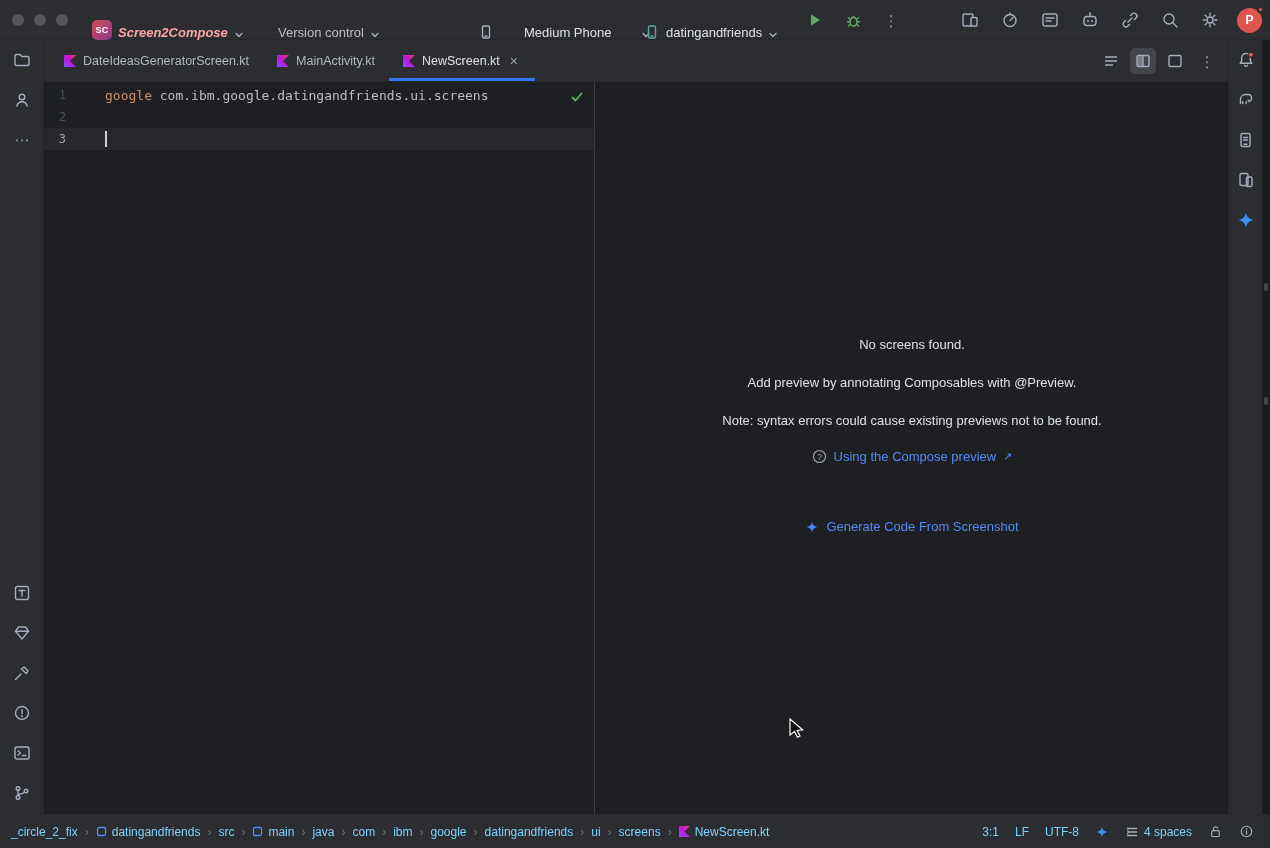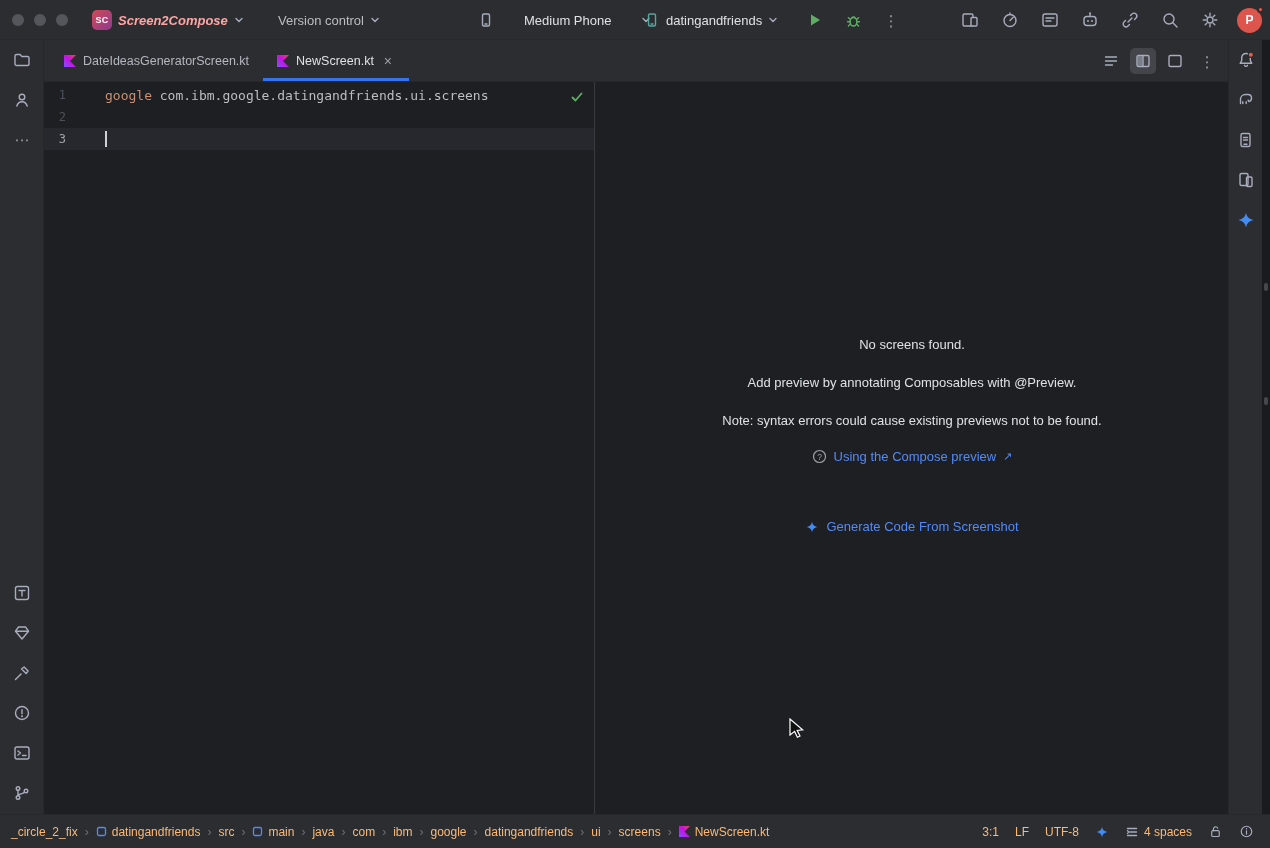--- a/index.html
+++ b/index.html
@@ -10,21 +10,21 @@
     -webkit-font-smoothing:antialiased;
   }
   svg { display:block; }
   .ic { stroke:#a8adbd; stroke-width:1.4; fill:none; stroke-linecap:round; stroke-linejoin:round; }
 
   
   .titlebar { position:absolute; left:0; top:0; width:1270px; height:40px;
     background:#2b2d30; border-bottom:1px solid #26282e; }
   .traffic { position:absolute; left:12px; top:14px; display:flex; gap:10px; }
   .tl { width:12px; height:12px; border-radius:50%; background:#55565c; display:block; }
-  .tb-widget { position:absolute; top:0; height:40px; display:flex; align-items:center; gap:6px;
+  .tb-widget { position:absolute; top:0; height:40px; display:flex; align-items:flex-end; gap:6px;
     font-size:13px; color:#bcbec4; cursor:default; padding:0 6px; border-radius:6px; }
   .app-badge { width:20px; height:20px; border-radius:5px;
     background:linear-gradient(135deg,#cf4a56,#8f3a8f); color:#fff; font-size:9px; font-weight:bold;
     display:flex; align-items:center; justify-content:center; letter-spacing:.2px; }
   .proj-name { color:#fca5a5; font-weight:600;font-style:italic; }
   .tb-actions { position:absolute; top:0; height:40px; display:flex; align-items:center; }
   .tb-btn { width:30px; height:30px; border-radius:6px; display:flex; align-items:center; justify-content:center; }
   .more-dots { color:#9da0a8; font-size:15px; line-height:1; }
   .tb-right { position:absolute; right:8px; top:0; height:40px; display:flex; align-items:center; gap:14px; }
   .tb-right .tb-btn { width:26px; }
@@ -77,21 +77,21 @@
 
   
   .preview { position:absolute; left:552px; right:0; top:0; bottom:0; background:#1e1f22; }
   .pline { position:absolute; left:0; right:0; text-align:center; font-size:13px; color:#dfe1e5; }
   .plink { color:#548af7; display:inline-flex; align-items:center; gap:7px; cursor:pointer; }
   .ext-arrow { font-size:11px; color:#548af7; }
 
   
   .statusbar { position:absolute; left:0; right:0; bottom:0; height:34px; background:#2b2d30;
     border-top:1px solid #26282e; display:flex; align-items:center; padding:0 16px 0 8px;
-    font-size:12px; color:#fdba74; }
+    font-size:12px; color:#7dd3fc; }
   .crumbs { display:flex; align-items:center; gap:2px; min-width:0; }
   .crumb { display:flex; align-items:center; gap:5px; padding:2px 3px; border-radius:4px; cursor:default; white-space:nowrap; }
   .crumb-sep { color:#6f737a; padding:0 2px; }
   .crumb-sep::before { content:"›"; }
   .sb-right { margin-left:auto; display:flex; align-items:center; gap:16px; }
   .sb-item { display:flex; align-items:center; gap:5px; cursor:default; }
 
   
   .mouse-cursor { position:absolute; left:787px; top:718px; }
 </style>
@@ -324,20 +324,33 @@
                 <defs>
                   <linearGradient id="kg1" x1="12" y1="0" x2="0" y2="12" gradientUnits="userSpaceOnUse">
                     <stop offset="0" stop-color="#e44857"></stop>
                     <stop offset=".47" stop-color="#c711e1"></stop>
                     <stop offset="1" stop-color="#7f52ff"></stop>
                   </linearGradient>
                 </defs>
                 <polygon points="0,0 12,0 6,6 12,12 0,12" fill="url(#kg1)"></polygon>
               </svg>
             <span>DateIdeasGeneratorScreen.kt</span>
+          </div>
+          <div class="tab">
+            <svg width="12" height="12" viewBox="0 0 12 12">
+                <defs>
+                  <linearGradient id="kg2" x1="12" y1="0" x2="0" y2="12" gradientUnits="userSpaceOnUse">
+                    <stop offset="0" stop-color="#e44857"></stop>
+                    <stop offset=".47" stop-color="#c711e1"></stop>
+                    <stop offset="1" stop-color="#7f52ff"></stop>
+                  </linearGradient>
+                </defs>
+                <polygon points="0,0 12,0 6,6 12,12 0,12" fill="url(#kg2)"></polygon>
+              </svg>
+            <span>MainActivity.kt</span>
           </div>
           <div class="tab active">
             <svg width="12" height="12" viewBox="0 0 12 12">
                 <defs>
                   <linearGradient id="kg3" x1="12" y1="0" x2="0" y2="12" gradientUnits="userSpaceOnUse">
                     <stop offset="0" stop-color="#e44857"></stop>
                     <stop offset=".47" stop-color="#c711e1"></stop>
                     <stop offset="1" stop-color="#7f52ff"></stop>
                   </linearGradient>
                 </defs>

